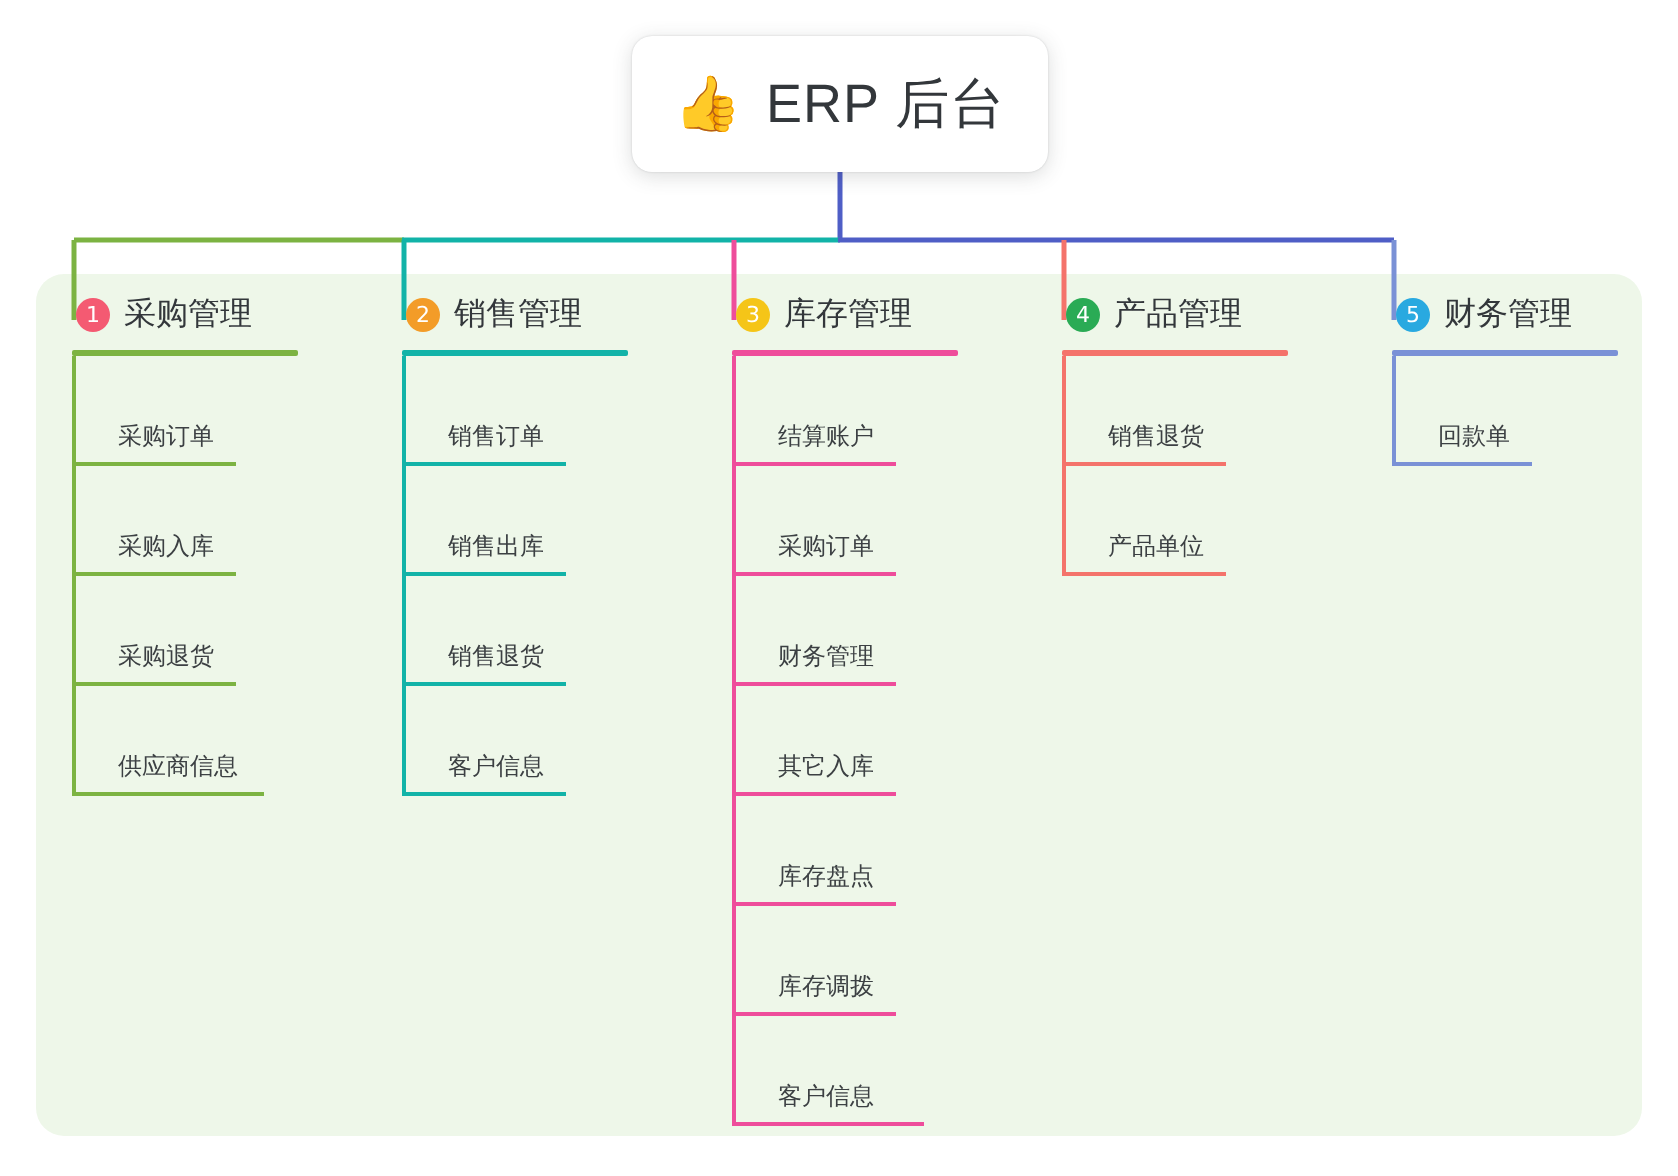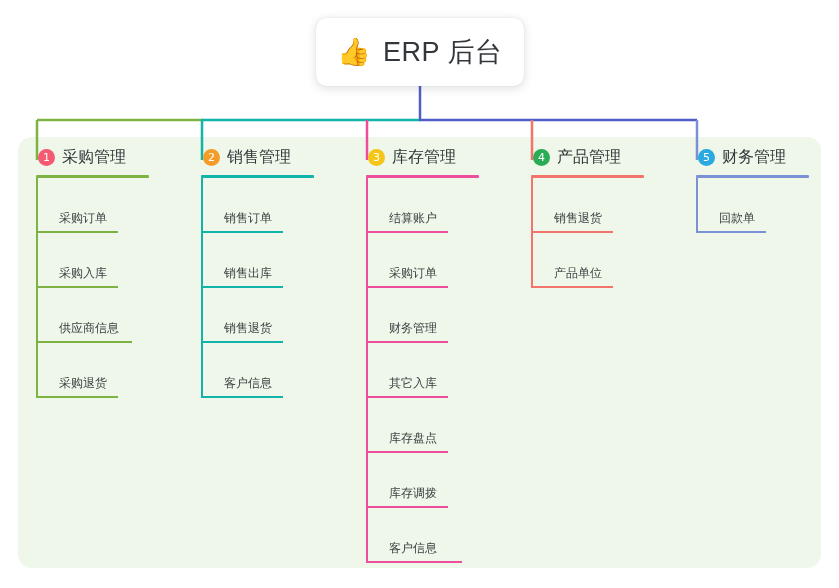--- a/index.html
+++ b/index.html
@@ -173,27 +173,27 @@
           <div class="branch-spine" style="background: rgb(124, 179, 66);"></div>
           <div class="leaf">
             <span class="leaf-text">采购订单</span>
             <div class="leaf-rule" style="width: 82px; background: rgb(124, 179, 66);"></div>
           </div>
           <div class="leaf">
             <span class="leaf-text">采购入库</span>
             <div class="leaf-rule" style="width: 82px; background: rgb(124, 179, 66);"></div>
           </div>
           <div class="leaf">
+            <span class="leaf-text">采购退货</span>
+            <div class="leaf-rule" style="width: 82px; background: rgb(124, 179, 66);"></div>
+          </div>
+          <div class="leaf">
             <span class="leaf-text">供应商信息</span>
             <div class="leaf-rule" style="width: 96px; background: rgb(124, 179, 66);"></div>
           </div>
-          <div class="leaf">
-            <span class="leaf-text">采购退货</span>
-            <div class="leaf-rule" style="width: 82px; background: rgb(124, 179, 66);"></div>
-          </div>
         </div>
       </div>
       <div class="column" style="left: 201px;">
         <div class="col-head">
           <span class="badge" style="background: rgb(243, 156, 40);">2</span>
           <span class="col-title">销售管理</span>
         </div>
         <div class="head-rule" style="width: 113px; background: rgb(18, 179, 168);"></div>
         <div class="branch">
           <div class="branch-spine" style="background: rgb(18, 179, 168);"></div>

